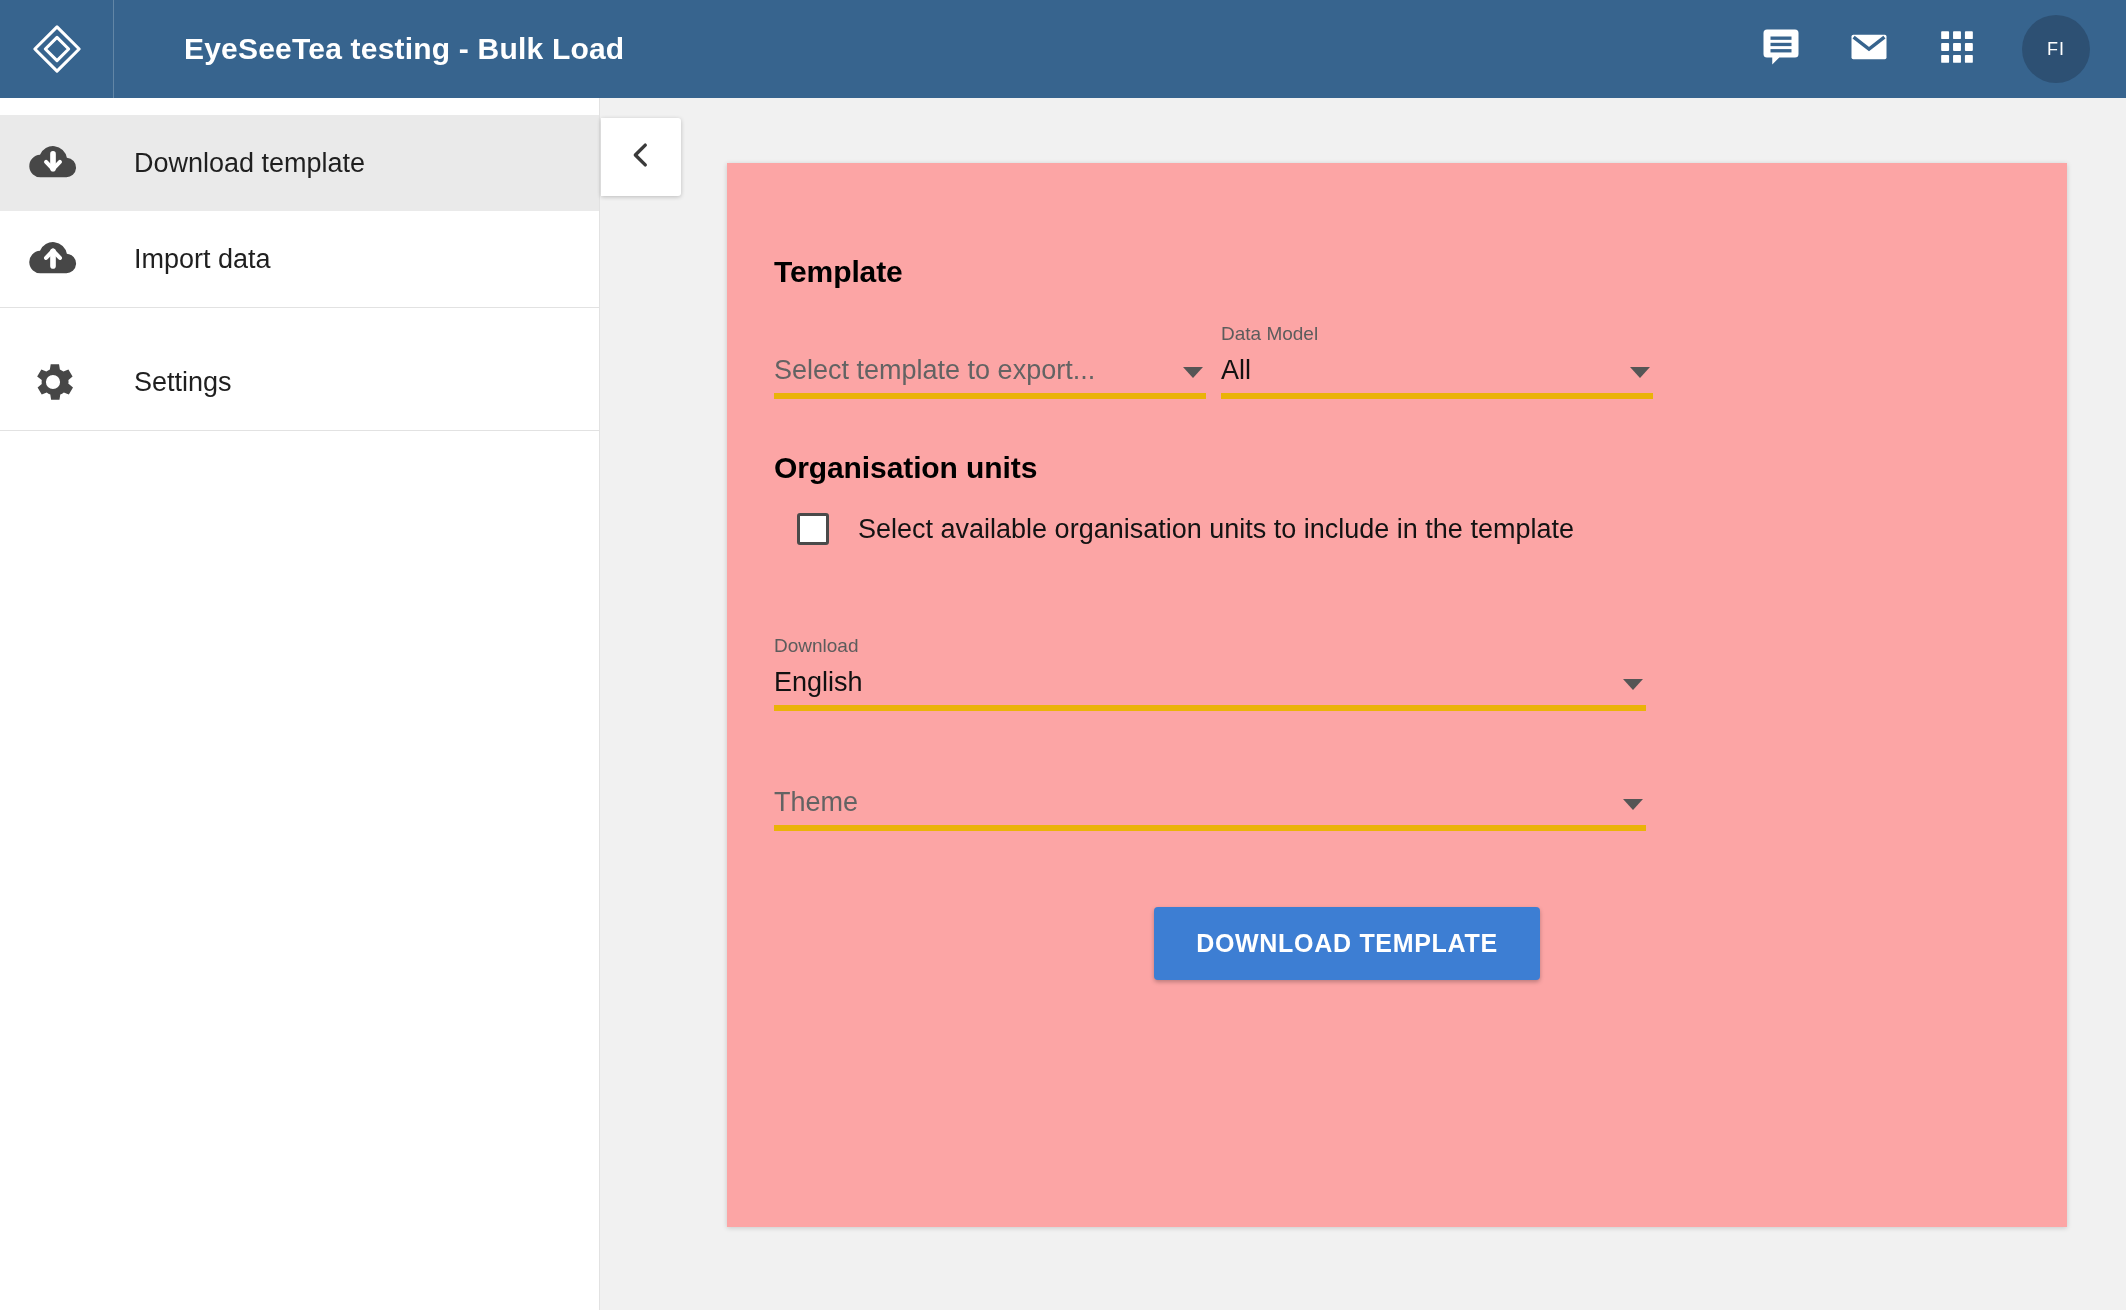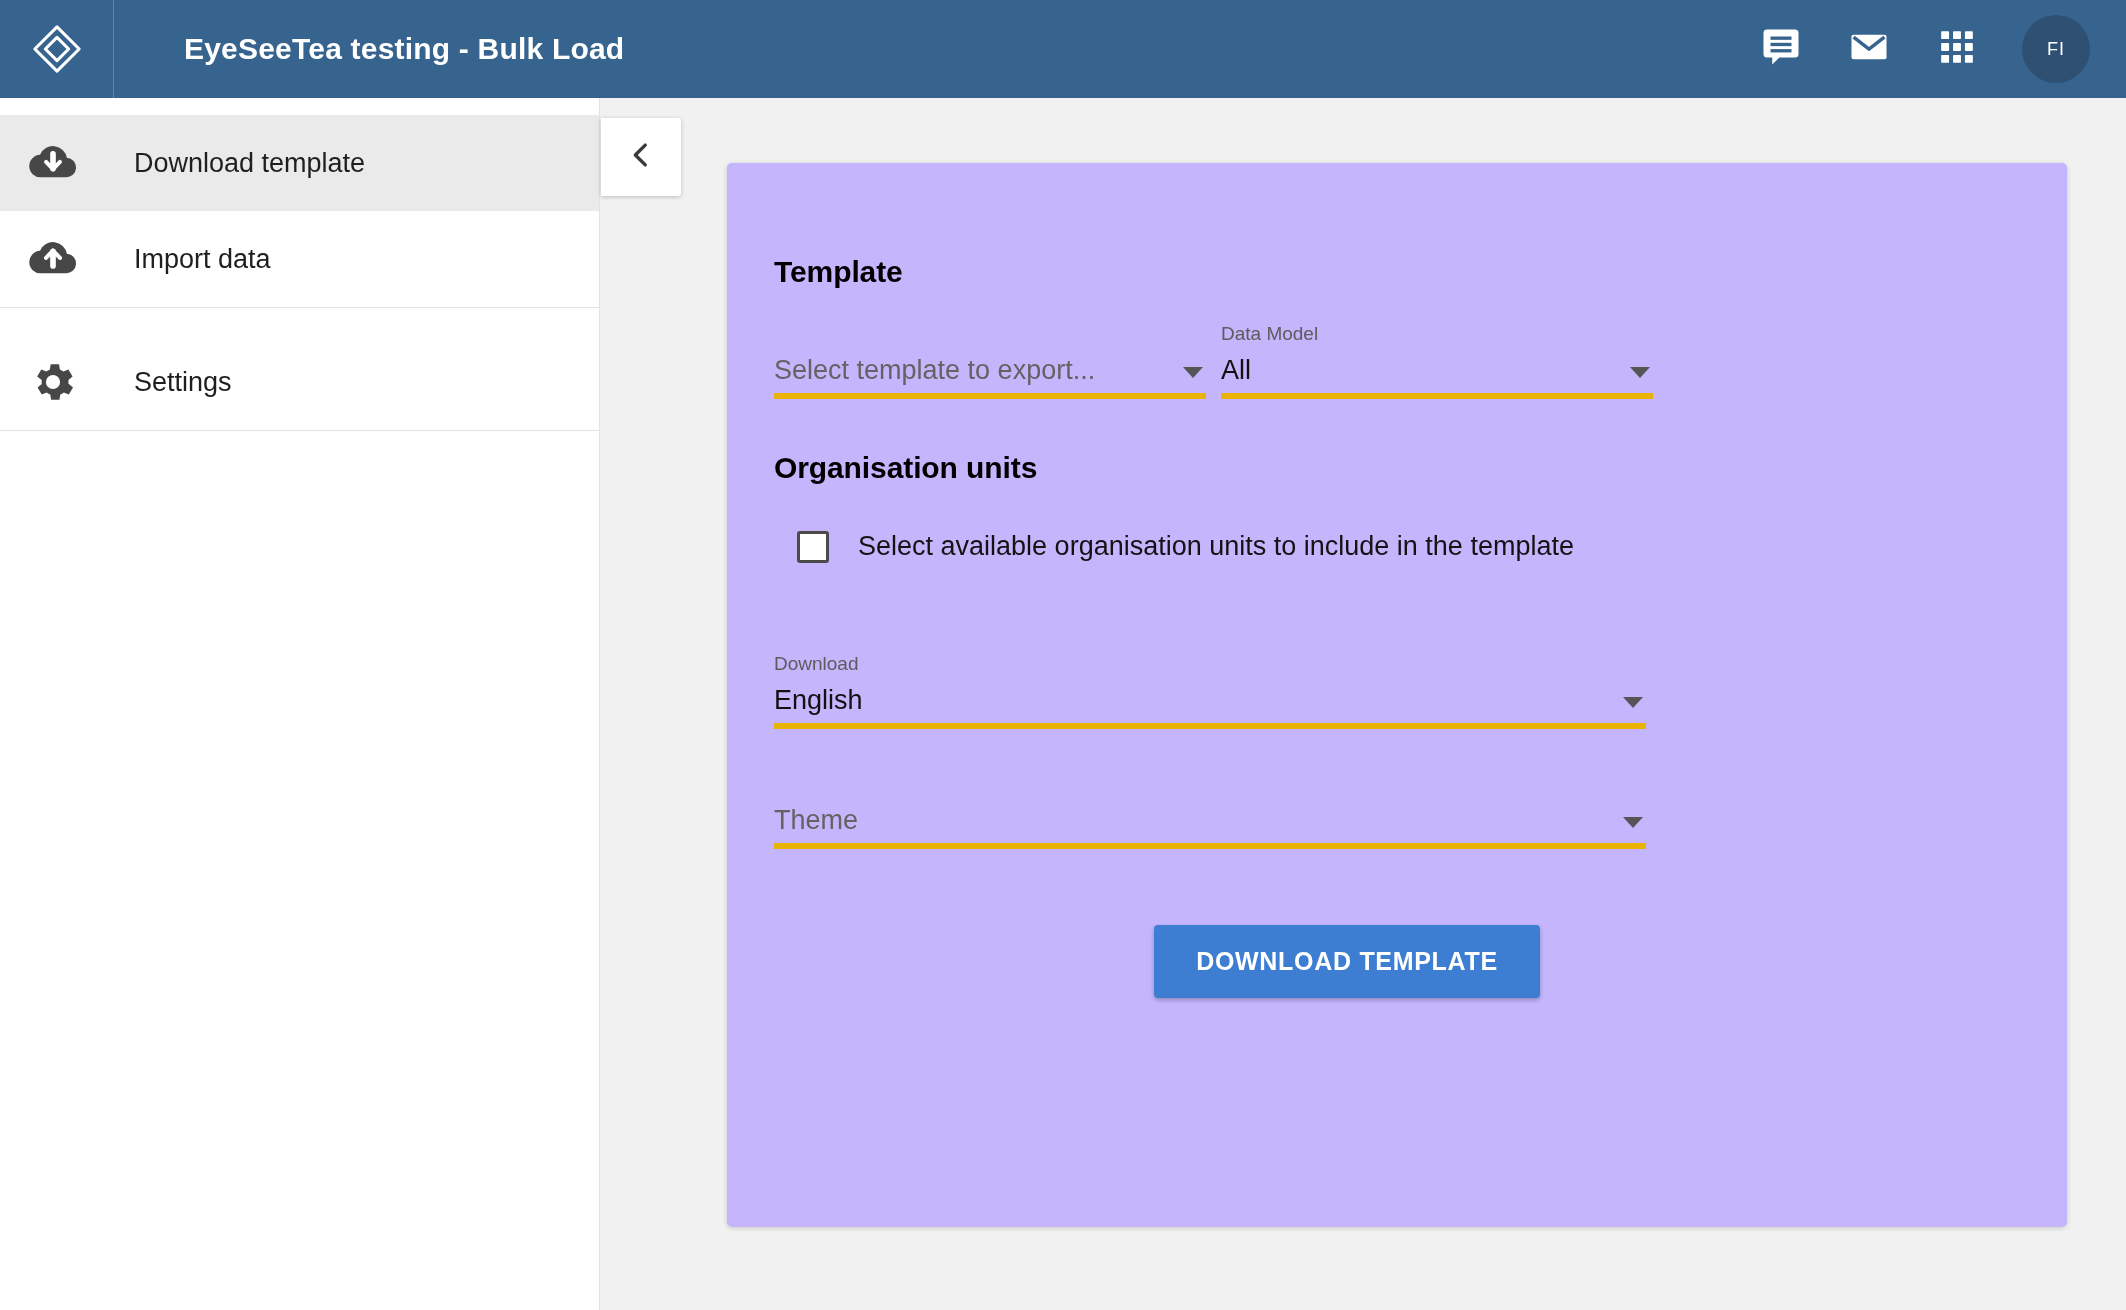--- a/index.html
+++ b/index.html
@@ -105,22 +105,22 @@
     border-radius: 0 3px 3px 0;
     box-shadow: 0 1px 4px rgba(0,0,0,0.22);
     display: flex; align-items: center; justify-content: center;
     cursor: pointer;
   }
 
   .card {
     position: absolute;
     top: 65px; left: 126px;
     width: 1340px; height: 1064px;
-    background: #c4b5fd;
-    border-radius: 5px;
+    background: #fca5a5;
+    border-radius: 0;
     box-shadow: 0 1px 5px rgba(0,0,0,0.17);
   }
   .card-inner {
     padding: 92px 100px 0 47px;
   }
 
   .section-title {
     font-size: 30px;
     font-weight: bold;
     color: #000000;
@@ -169,22 +169,22 @@
     border-right: 10px solid transparent;
     border-top: 11px solid #555555;
   }
 
   .gap-org   { height: 52px; }
   .gap-adv   { height: 50px; }
   .gap-lang  { height: 38px; }
   .gap-theme { height: 42px; }
 
   .check-row {
-    display: flex; align-items: flex-start;
-    margin-top: 46px;
+    display: flex; align-items: center;
+    margin-top: 28px;
     cursor: pointer;
     padding-left: 23px;
   }
   .checkbox {
     width: 32px; height: 32px;
     border: 3px solid #4a4a4a;
     border-radius: 3px;
     background: #ffffff;
     flex: 0 0 32px;
   }

